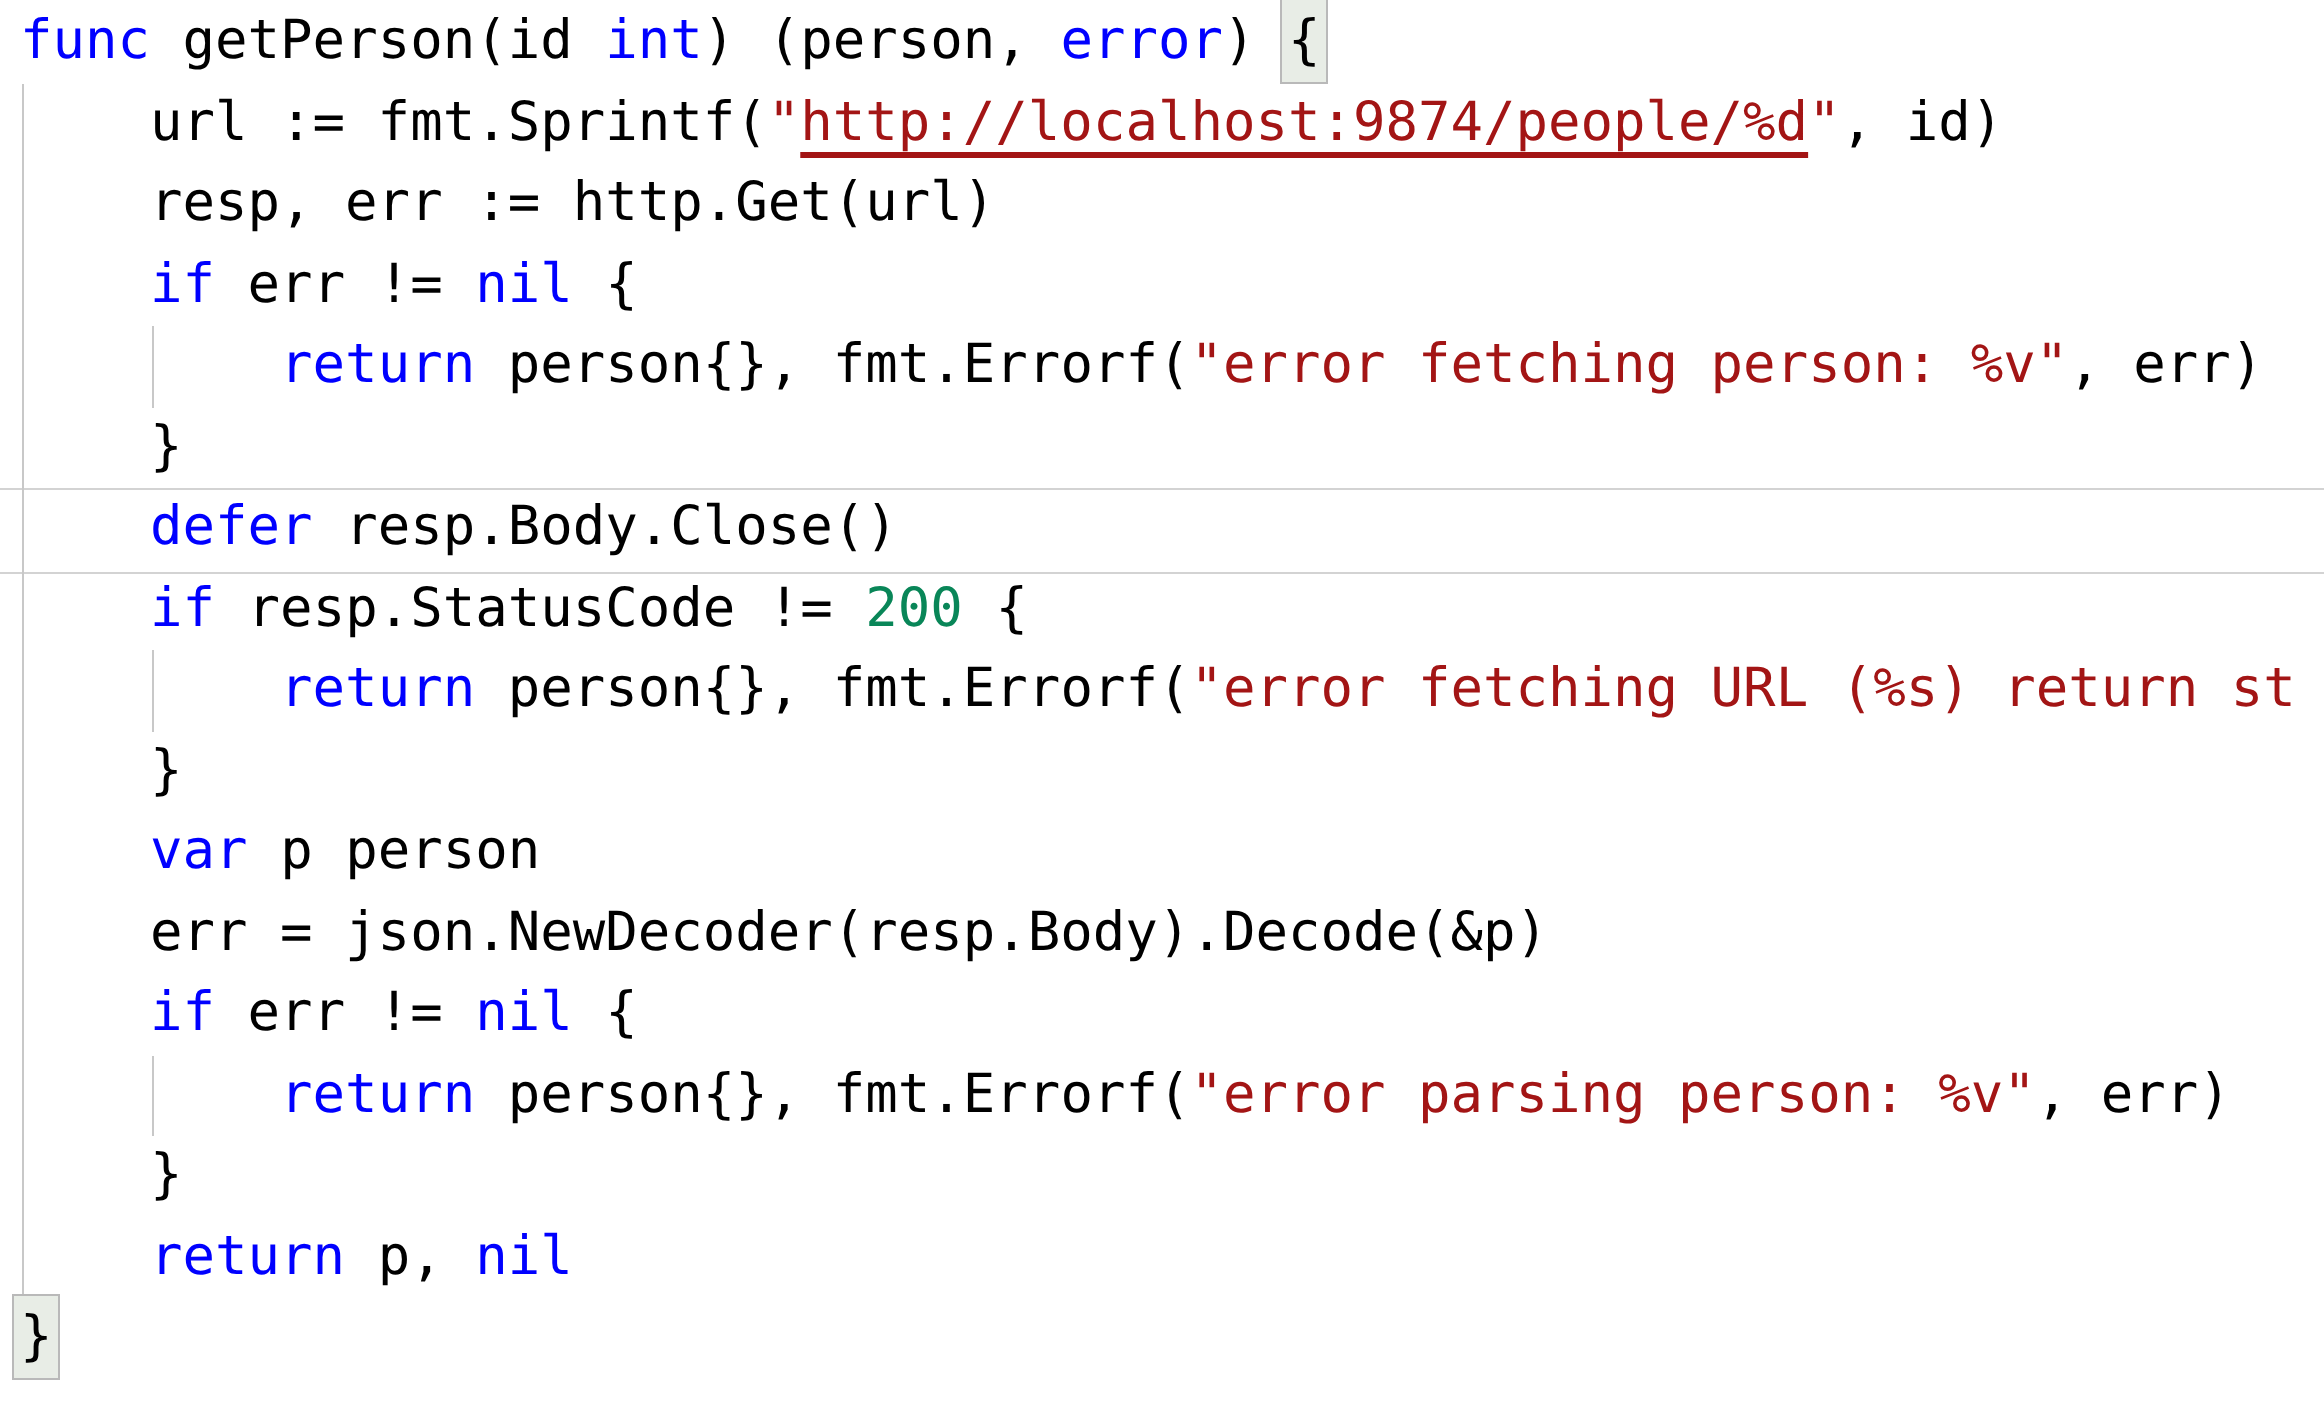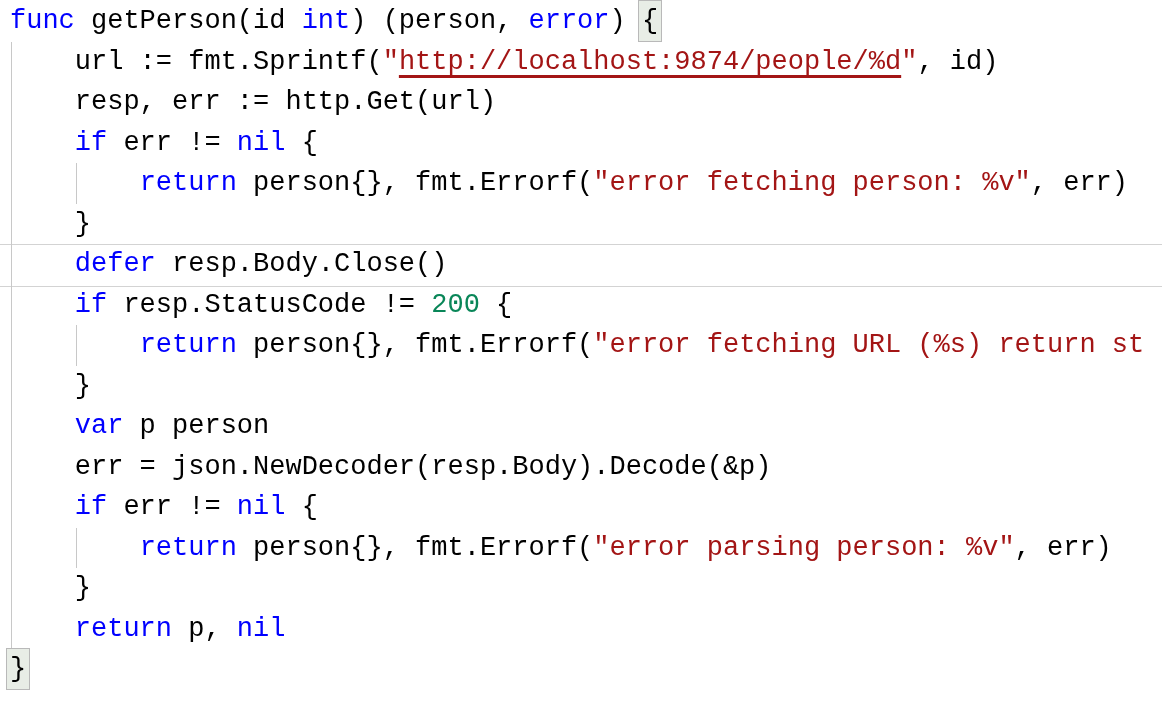--- a/index.html
+++ b/index.html
@@ -13,21 +13,21 @@
     position: relative;
     width: 1162px; height: 708px;
     padding: 1px 0 0 10px;
     font-family: "DejaVu Sans Mono", "Liberation Mono", monospace;
     font-size: 27px;
     line-height: 40.5px;
     white-space: pre;
     color: var(--text, #000000);
     cursor: text;
   }
-  .line { position: relative; height: 40.5px; font-family: Liberation Mono, monospace; }
+  .line { position: relative; height: 40.5px; }
   .line.current::before {
     content: "";
     position: absolute;
     left: -10px; top: 0;
     width: 1162px; height: 100%;
     border-top: 1px solid var(--current-line-border, #d3d3d3);
     border-bottom: 1px solid var(--current-line-border, #d3d3d3);
     pointer-events: none;
   }
   .guide {

